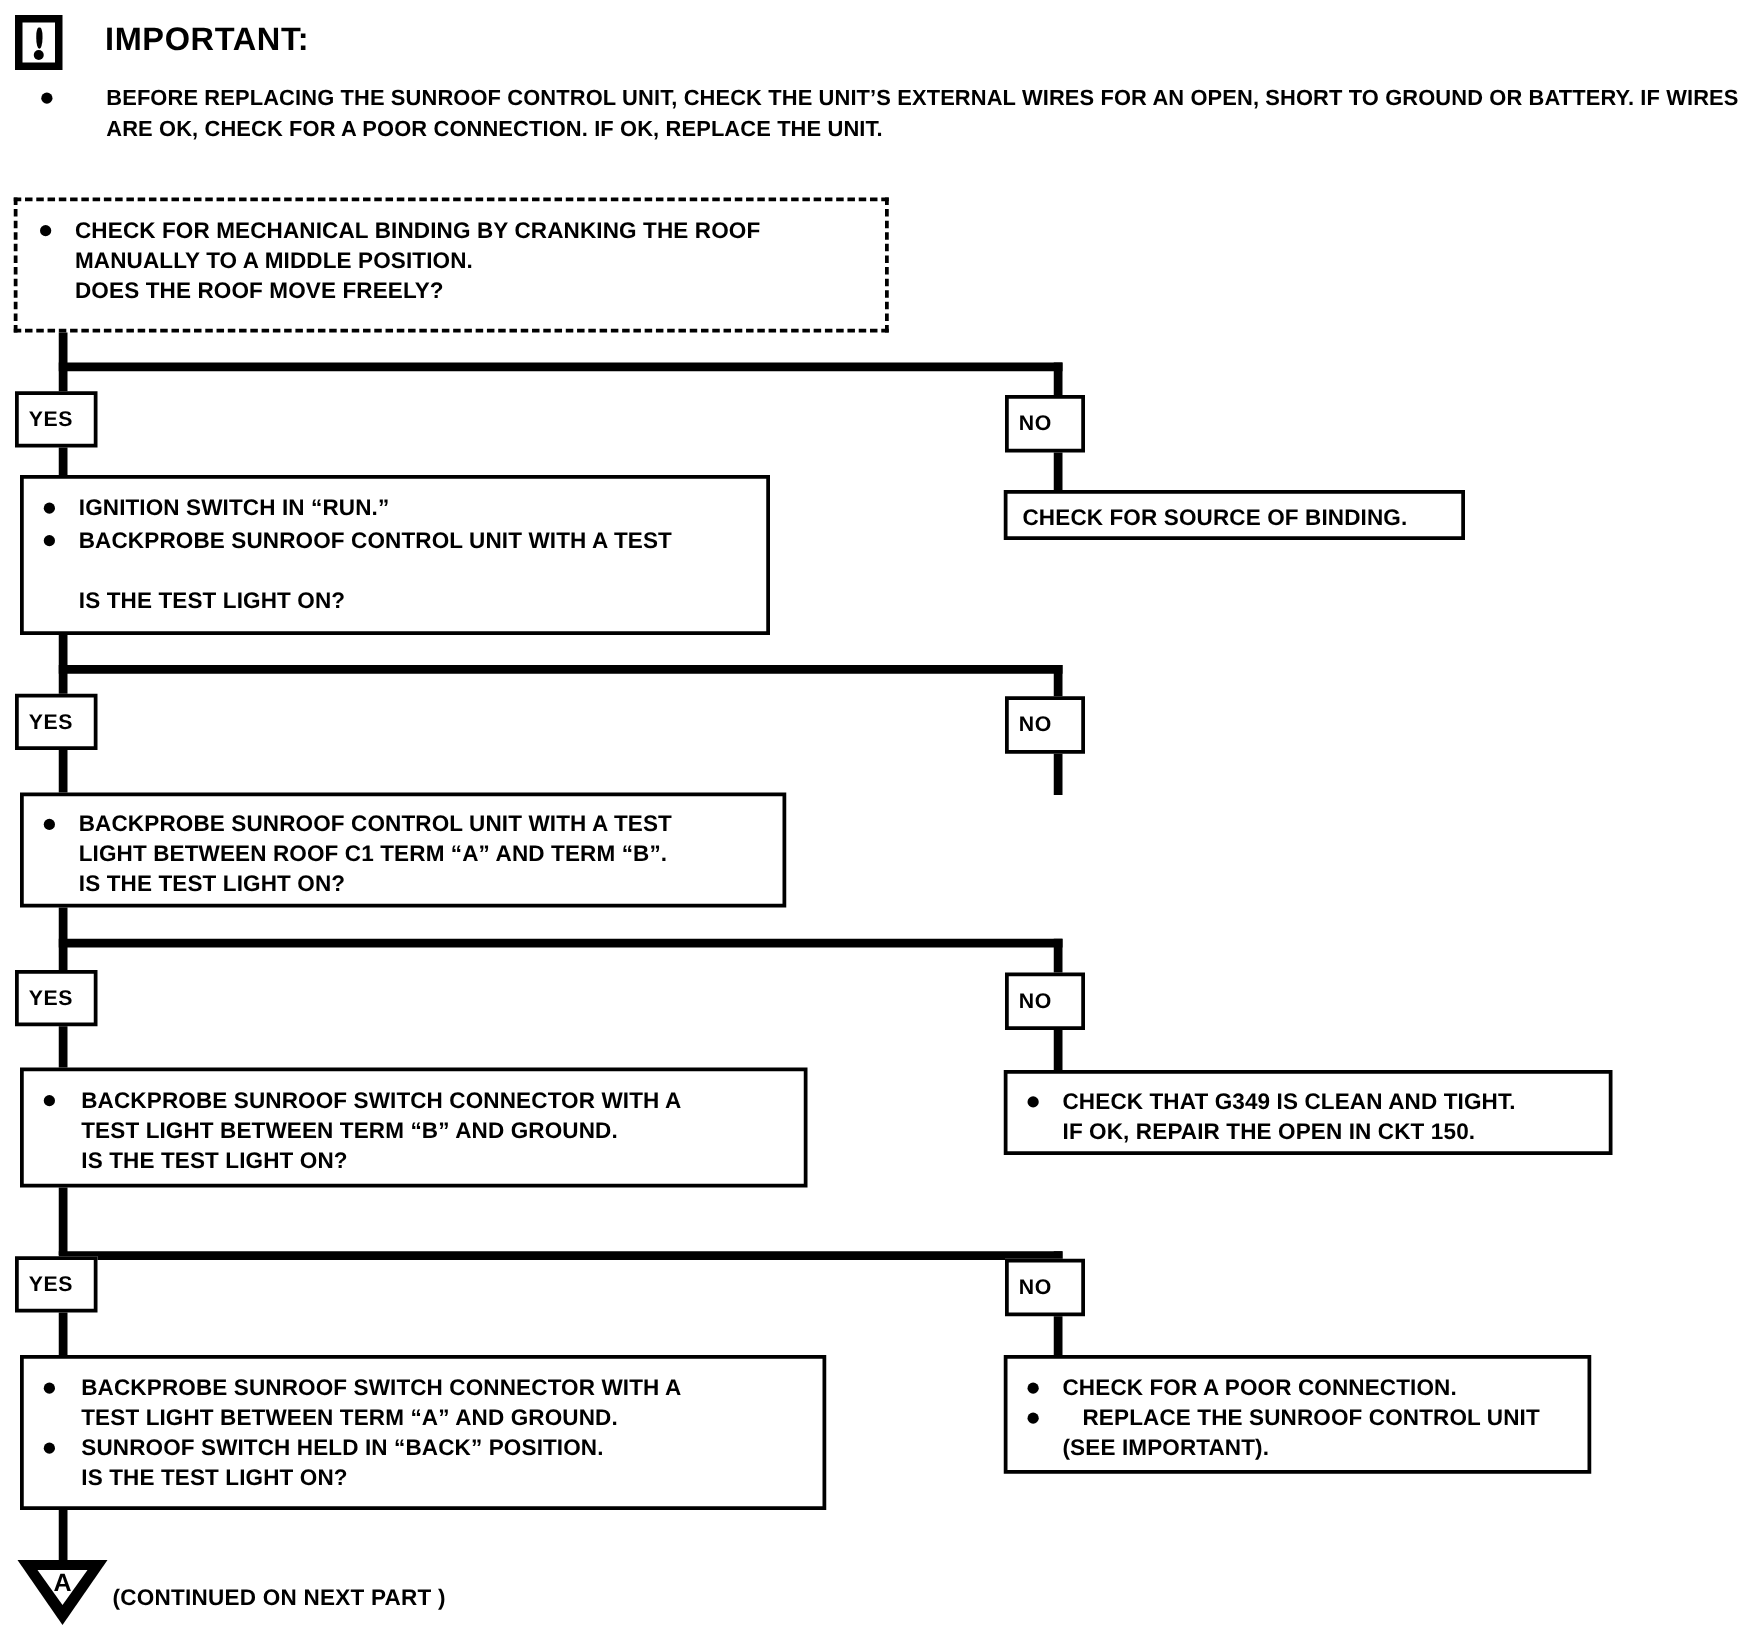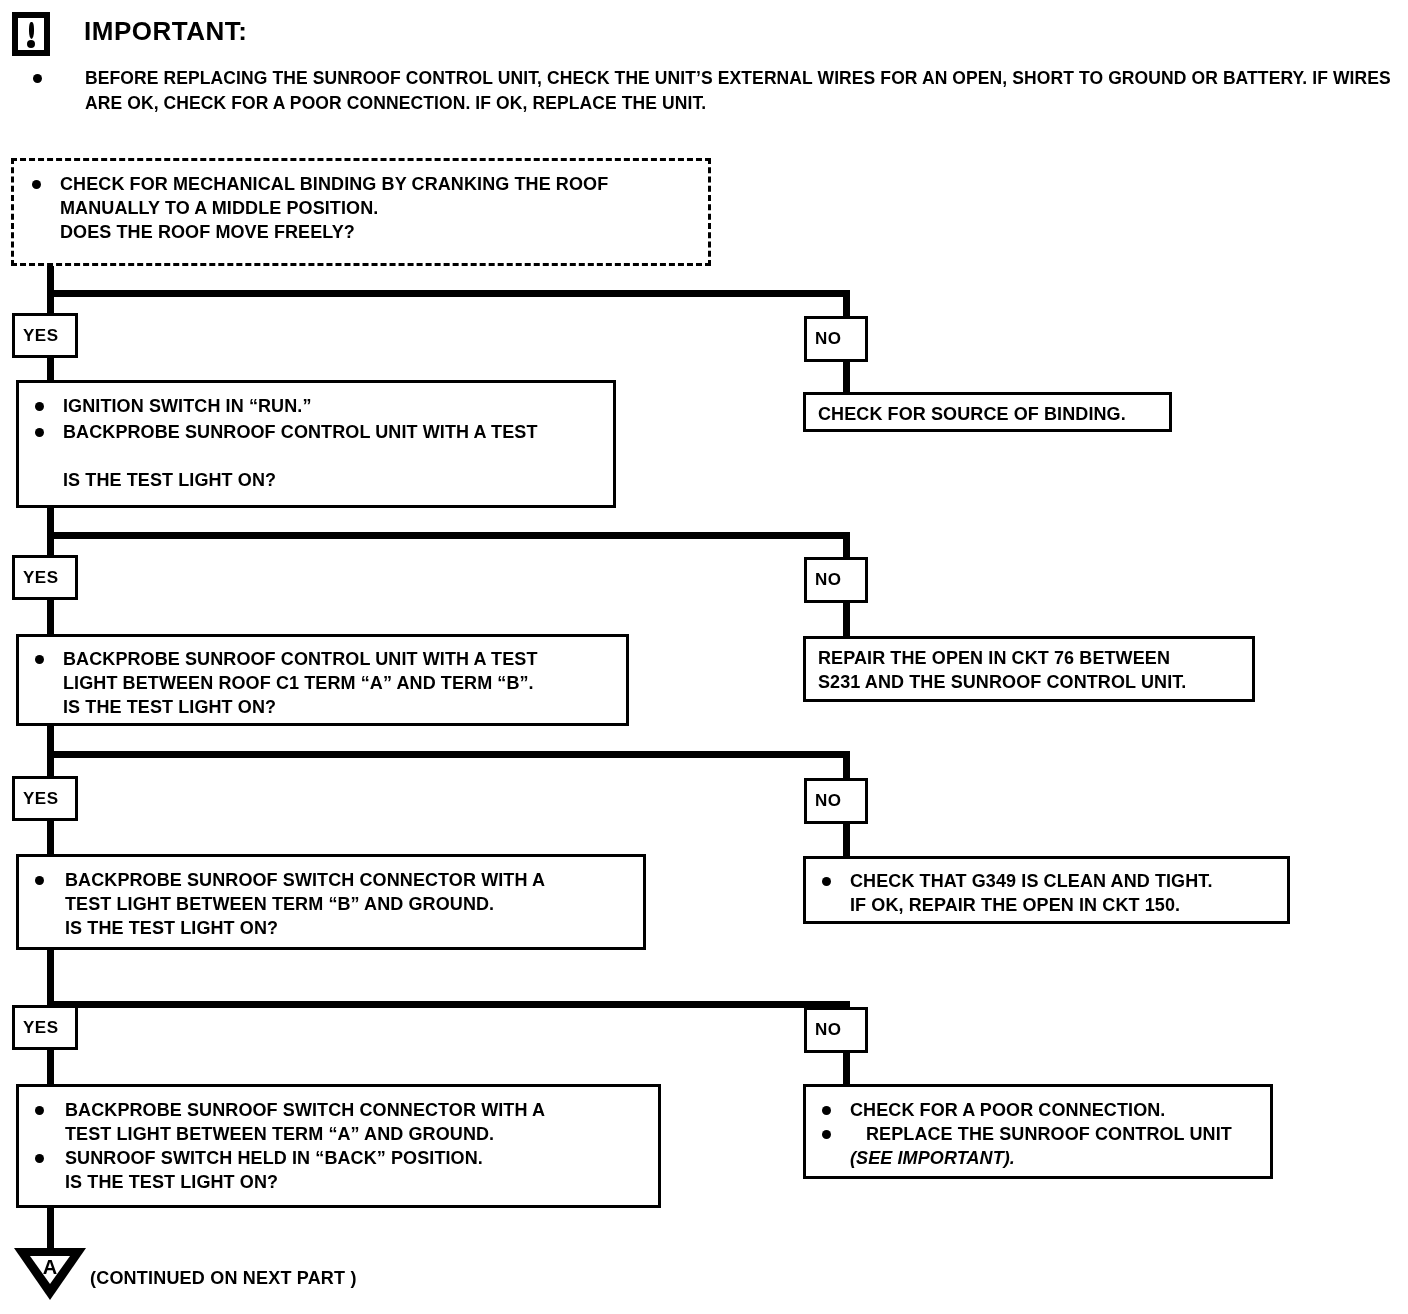--- a/index.html
+++ b/index.html
@@ -236,37 +236,33 @@
     <div class="ln" style="left:46px; top:35px;">TEST LIGHT BETWEEN TERM “A” AND GROUND.</div>
     <div class="bul" style="left:16px; top:67px;"></div>
     <div class="ln" style="left:46px; top:59px;">SUNROOF SWITCH HELD IN “BACK” POSITION.</div>
     <div class="ln" style="left:46px; top:83px;">IS THE TEST LIGHT ON?</div>
   </div>
 
   <div class="fbox" style="left:803px; top:392px; width:369px; height:40px;">
     <div class="ln" style="left:12px; top:7px;">CHECK FOR SOURCE OF BINDING.</div>
   </div>
 
-  <div class="fbox" style="left:803px; top:636px; width:452px; height:66px;">
-    <div class="ln" style="left:12px; top:7px;">REPAIR THE OPEN IN CKT 76 BETWEEN</div>
-    <div class="ln" style="left:12px; top:31px;">S231 AND THE SUNROOF CONTROL UNIT.</div>
-  </div>
 
   <div class="fbox" style="left:803px; top:856px; width:487px; height:68px;">
     <div class="bul" style="left:16px; top:18px;"></div>
     <div class="ln" style="left:44px; top:10px;">CHECK THAT G349 IS CLEAN AND TIGHT.</div>
     <div class="ln" style="left:44px; top:34px;">IF OK, REPAIR THE OPEN IN CKT 150.</div>
   </div>
 
   <div class="fbox" style="left:803px; top:1084px; width:470px; height:95px;">
     <div class="bul" style="left:16px; top:19px;"></div>
     <div class="ln" style="left:44px; top:11px;">CHECK FOR A POOR CONNECTION.</div>
     <div class="bul" style="left:16px; top:43px;"></div>
     <div class="ln" style="left:60px; top:35px;">REPLACE THE SUNROOF CONTROL UNIT</div>
-    <div class="ln" style="left:44px; top:59px;font-style:italic;">(SEE IMPORTANT).</div>
+    <div class="ln" style="left:44px; top:59px;">(SEE IMPORTANT).</div>
   </div>
 
   <div class="ynbox" style="left:12px; top:313px; width:66px; height:45px;">YES</div>
   <div class="ynbox" style="left:804px; top:316px; width:64px; height:46px;">NO</div>
 
   <div class="ynbox" style="left:12px; top:555px; width:66px; height:45px;">YES</div>
   <div class="ynbox" style="left:804px; top:557px; width:64px; height:46px;">NO</div>
 
   <div class="ynbox" style="left:12px; top:776px; width:66px; height:45px;">YES</div>
   <div class="ynbox" style="left:804px; top:778px; width:64px; height:46px;">NO</div>

